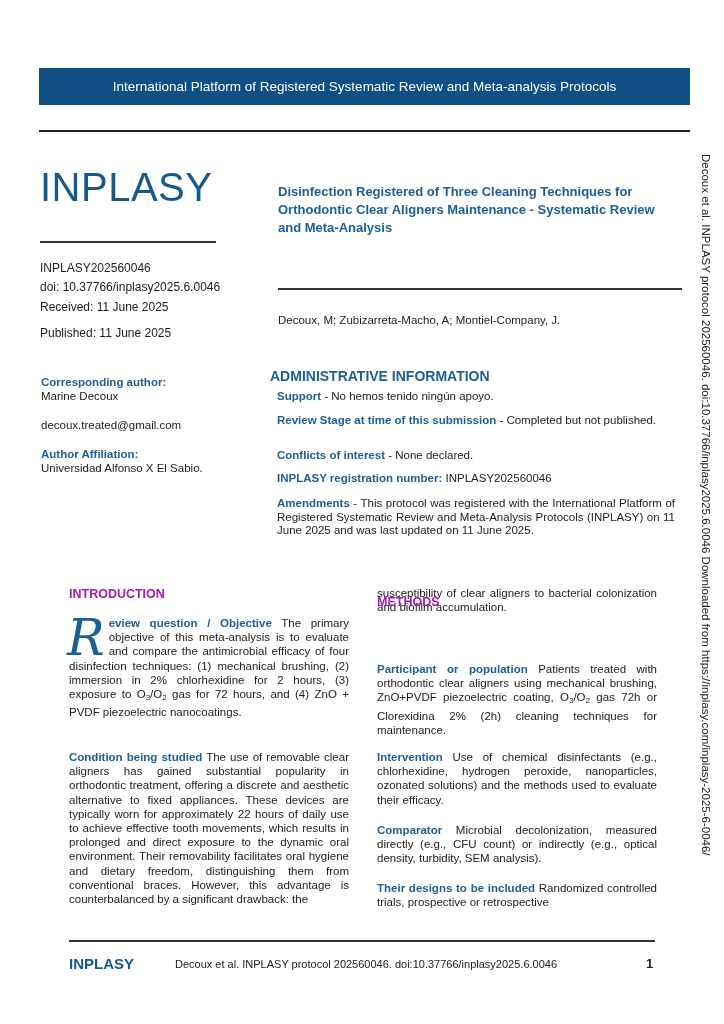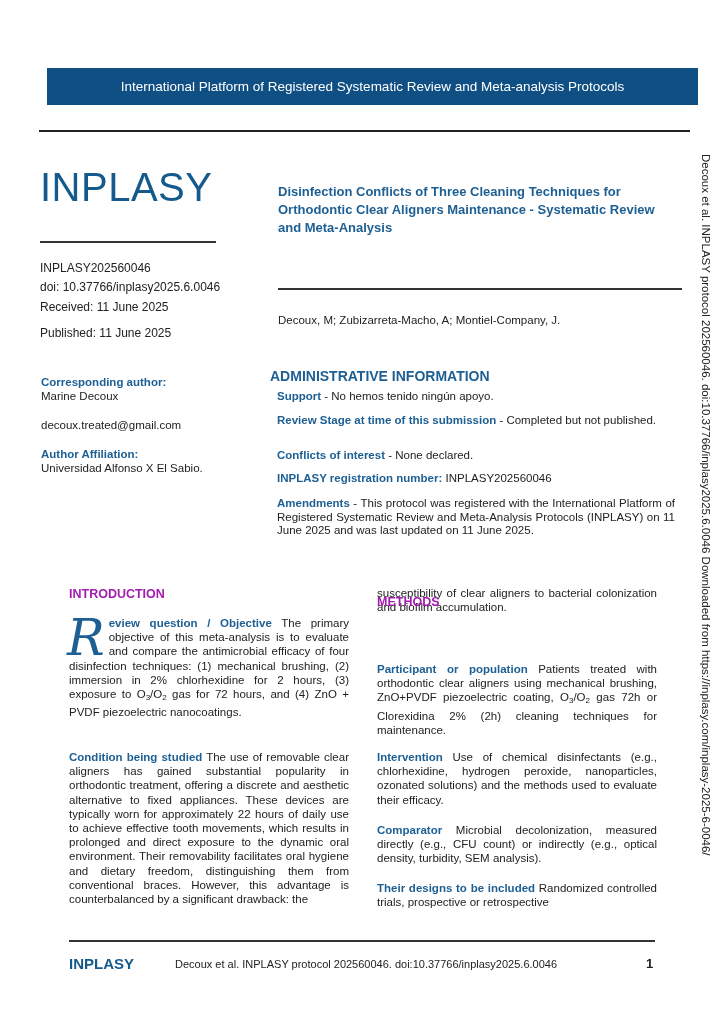--- a/index.html
+++ b/index.html
@@ -3,21 +3,21 @@
 <meta charset="utf-8">
 <style>
   * { box-sizing: border-box; margin: 0; padding: 0; }
   html, body { width: 724px; height: 1024px; background: #ffffff; overflow: hidden; }
   body { position: relative; font-family: "Liberation Sans", sans-serif; color: #222; }
 
   .banner {
     position: absolute; left: 39px; top: 68px; width: 651px; height: 37px;
     background: #0f4f84; color: #ffffff;
     display: flex; align-items: center; justify-content: center;
-    font-size: 13.5px; letter-spacing: 0; margin-left: 8px;
+    font-size: 13.5px; letter-spacing: 0;
   }
   .rule-top { position: absolute; left: 39px; top: 130px; width: 651px; height: 2px; background: #222; }
 
   .logo {
     position: absolute; left: 40px; top: 165px;
     font-size: 40px; color: #145a8c; font-weight: normal; letter-spacing: 0.5px;
   }
   .rule-left { position: absolute; left: 40px; top: 241px; width: 176px; height: 1.5px; background: #333; }
 
   .meta { position: absolute; left: 40px; font-size: 12px; color: #222; }
@@ -63,21 +63,21 @@
 <div class="rule-top"></div>
 
 <div class="logo">INPLASY</div>
 <div class="rule-left"></div>
 
 <div class="meta" style="top:261px">INPLASY202560046</div>
 <div class="meta" style="top:280px">doi: 10.37766/inplasy2025.6.0046</div>
 <div class="meta" style="top:300px">Received: 11 June 2025</div>
 <div class="meta" style="top:326px">Published: 11 June 2025</div>
 
-<div class="title">Disinfection Conflicts of Three Cleaning Techniques for Orthodontic Clear Aligners Maintenance - Systematic Review and Meta-Analysis</div>
+<div class="title">Disinfection Registered of Three Cleaning Techniques for Orthodontic Clear Aligners Maintenance - Systematic Review and Meta-Analysis</div>
 <div class="rule-right"></div>
 <div class="authors">Decoux, M; Zubizarreta-Macho, A; Montiel-Company, J.</div>
 
 <div class="corr" style="top:375px">
   <div class="lbl">Corresponding author:</div>
   <div>Marine Decoux</div>
 </div>
 <div class="corr" style="top:418px">decoux.treated@gmail.com</div>
 <div class="corr" style="top:447px">
   <div class="lbl">Author Affiliation:</div>

